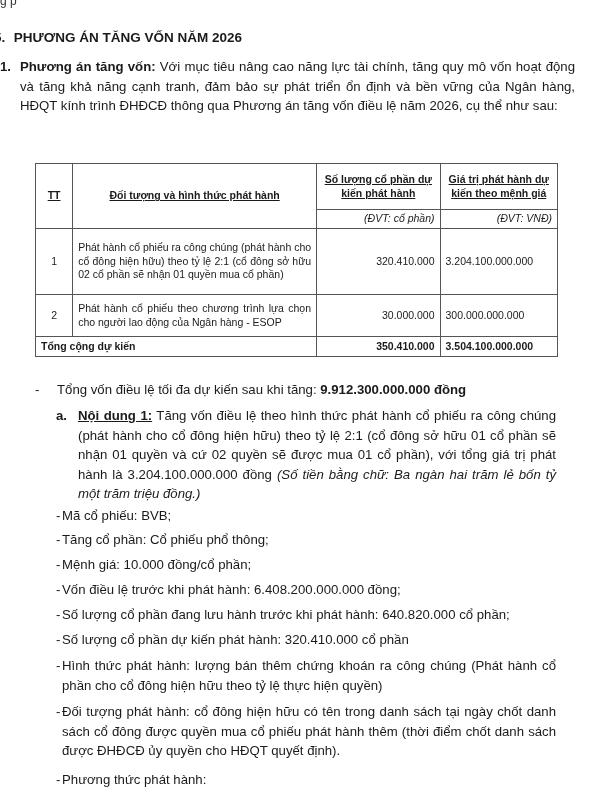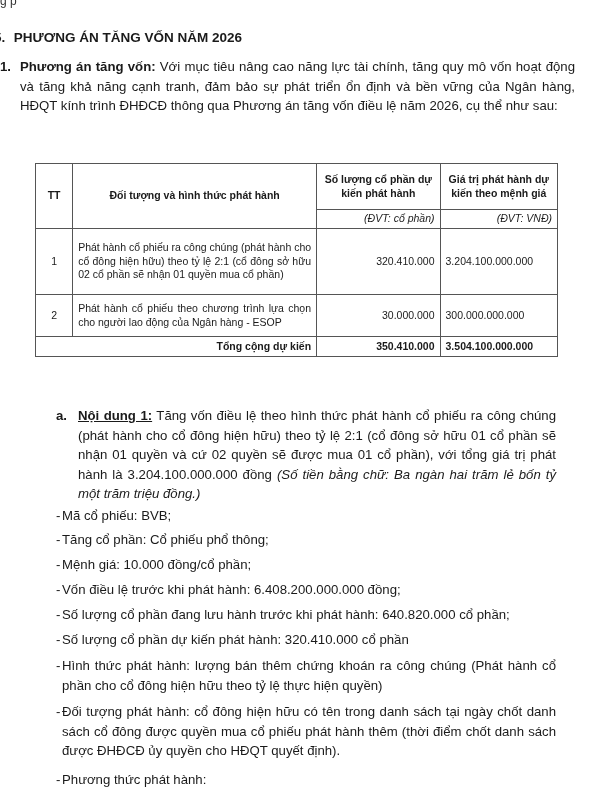--- a/index.html
+++ b/index.html
@@ -17,31 +17,31 @@
   .p1 .num { position: absolute; left: 0; top: 0; font-weight: bold; }
   .p1 .body { margin-left: 20px; text-align: justify; }
   .p1 b { font-weight: bold; }
   .bullet { position: absolute; left: 35px; white-space: nowrap; }
   .bullet .dash { display: inline-block; width: 22px; }
   table.plan {
     position: absolute; left: 35px; top: 163px; width: 523px;
     border-collapse: collapse; font-size: 10.5px; line-height: 13.5px;
   }
   table.plan td, table.plan th { border: 1px solid #555; padding: 2px 5px; }
-  table.plan th { font-weight: bold; text-align: center; }
+  table.plan th { font-weight: bold; text-align: center; text-decoration: underline; }
   table.plan .c-tt { width: 26px; text-align: center; }
   table.plan .c-desc { width: 232px; text-align: justify; }
   table.plan .c-qty { width: 112px; text-align: right; }
   table.plan .c-val { width: 106px; }
   table.plan .unit { font-style: italic; font-weight: normal; text-align: right; height: 14px; }
   table.plan .hdr1 { height: 46px; }
   table.plan .row1 { height: 66px; }
   table.plan .row2 { height: 42px; }
   table.plan .total td { font-weight: bold; height: 15px; }
-  table.plan .total .lbl { text-align: right; }
+  table.plan .total .lbl { text-align: left; }
   .subhead { position: absolute; left: 56px; top: 406px; width: 500px; line-height: 19.5px; text-align: justify; }
   .subhead .letter { position: absolute; left: 0; top: 0; font-weight: bold; }
   .subhead .body { margin-left: 22px; }
   .subhead u { font-weight: bold; }
   .subhead i { font-style: italic; }
   .list { position: absolute; left: 56px; width: 500px; line-height: 19.5px; }
   .list .dash { position: absolute; left: 0; top: 0; }
   .list .txt { margin-left: 6px; text-align: justify; }
 </style>
 </head>
@@ -88,20 +88,23 @@
       <td class="c-val">300.000.000.000</td>
     </tr>
     <tr class="total">
       <td class="lbl" colspan="2">Tổng cộng dự kiến</td>
       <td class="c-qty">350.410.000</td>
       <td class="c-val">3.504.100.000.000</td>
     </tr>
   </tbody>
     </table>
 
+  <div class="bullet" style="top:382px">
+    <span class="dash">-</span><span>Tổng vốn điều lệ tối đa dự kiến sau khi tăng: </span><b>9.912.300.000.000 đồng</b>
+  </div>
 
   <div class="subhead">
     <span class="letter">a.</span>
     <div class="body"><u>Nội dung 1:</u><span> Tăng vốn điều lệ theo hình thức phát hành cổ phiếu ra công chúng (phát hành cho cổ đông hiện hữu) theo tỷ lệ 2:1 (cổ đông sở hữu 01 cổ phần sẽ nhận 01 quyền và cứ 02 quyền sẽ được mua 01 cổ phần), với tổng giá trị phát hành là 3.204.100.000.000 đồng </span><i>(Số tiền bằng chữ: Ba ngàn hai trăm lẻ bốn tỷ một trăm triệu đồng.)</i></div>
   </div>
 
   <div class="list" style="top:506px">
       <span class="dash">-</span>
       <div class="txt">Mã cổ phiếu: BVB;</div>
     </div>

